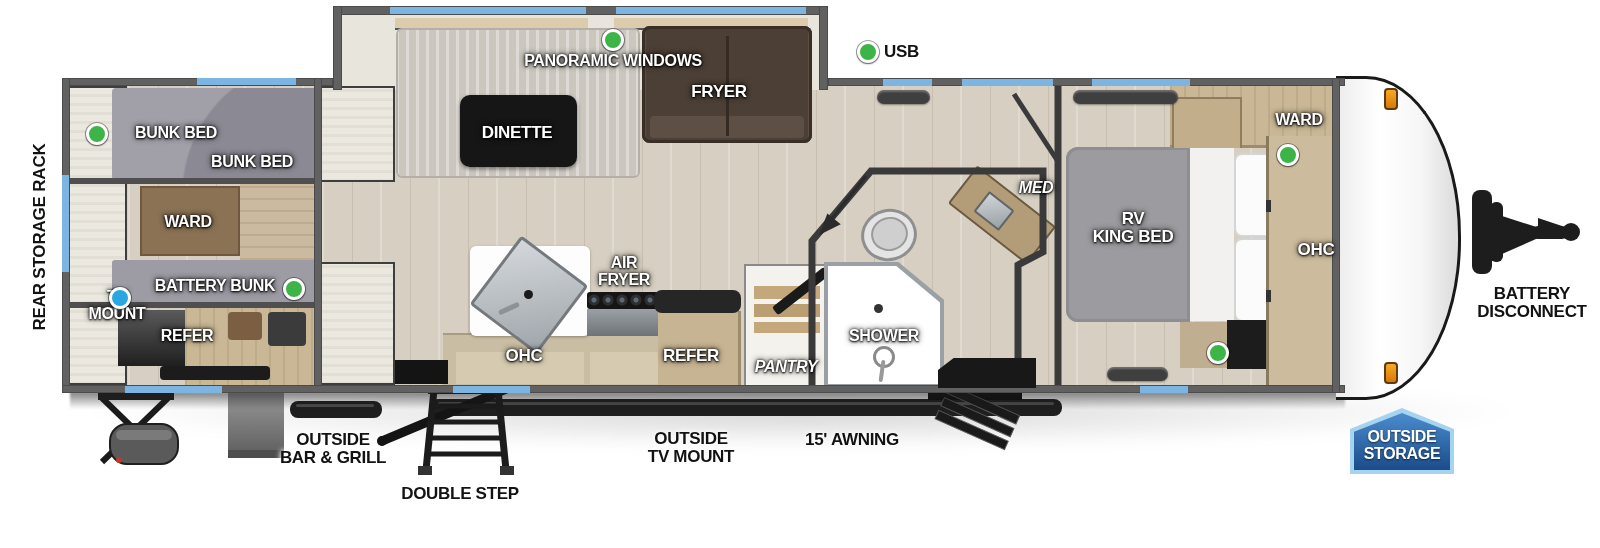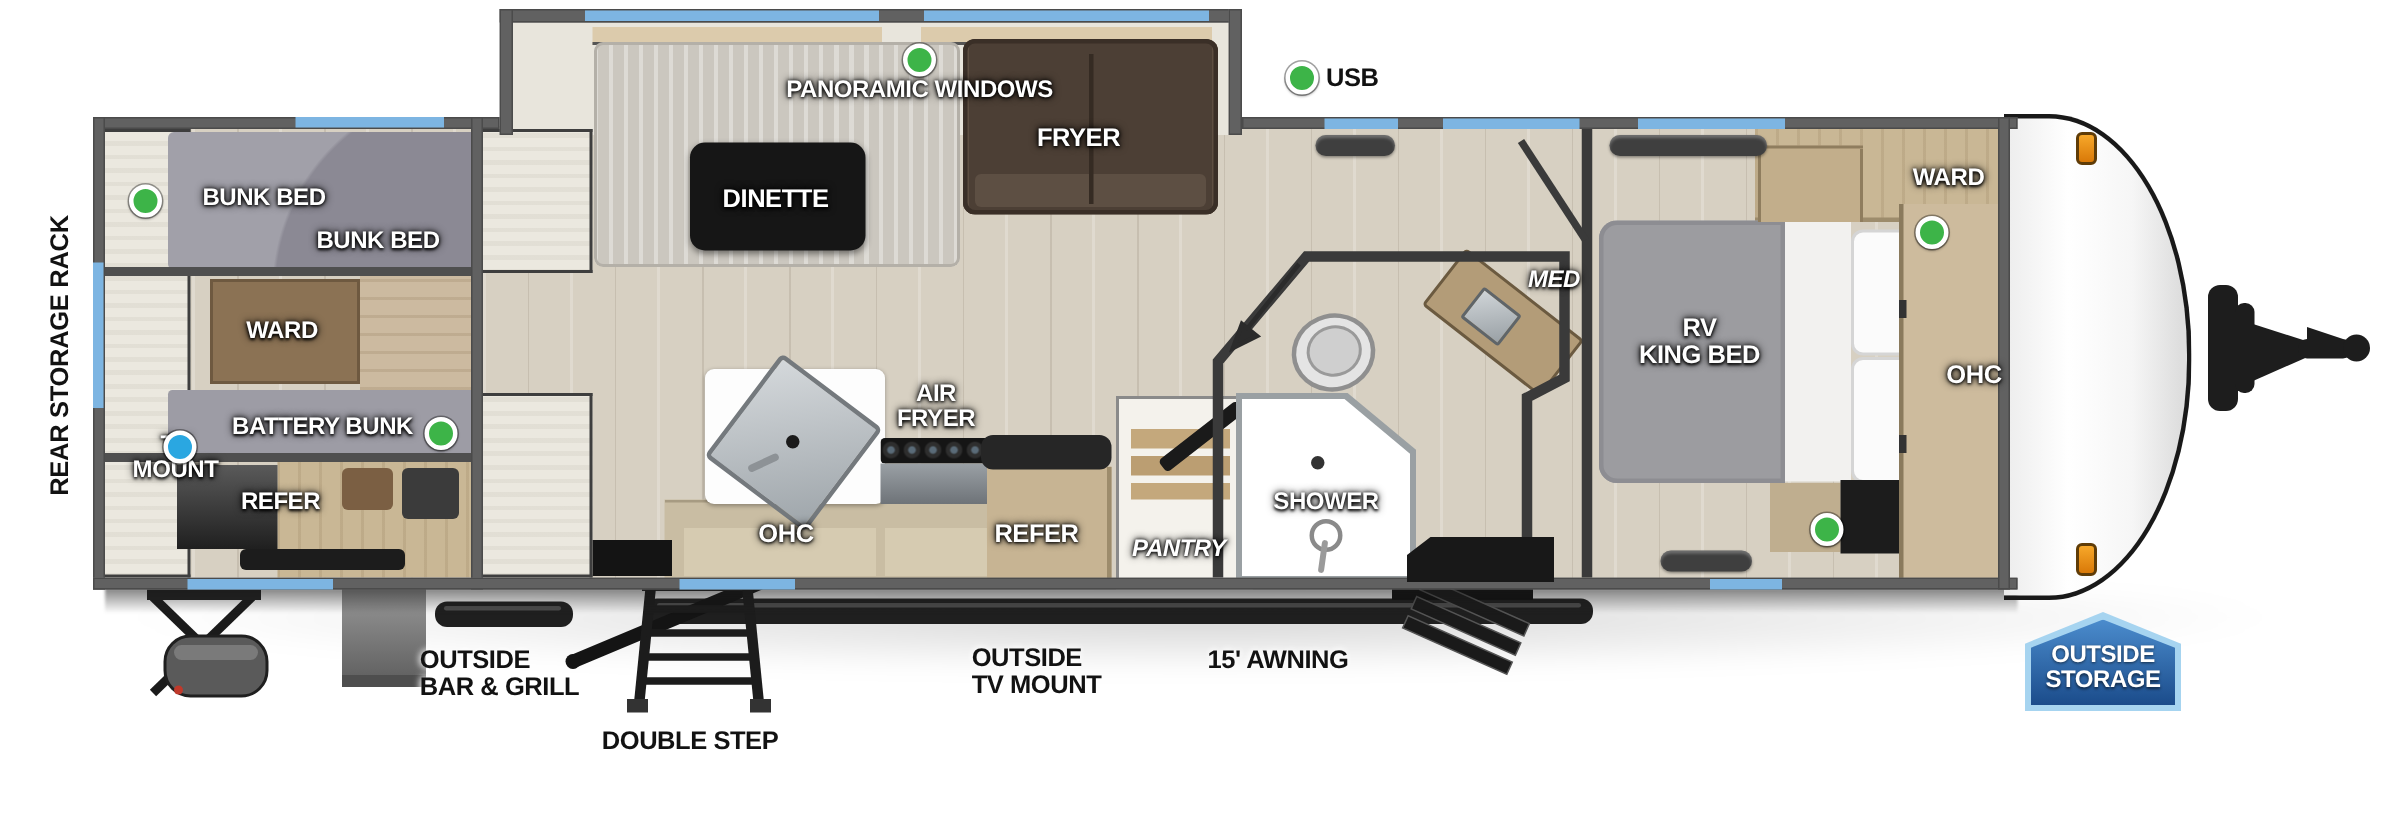--- a/index.html
+++ b/index.html
@@ -16,21 +16,21 @@
   
   .wood{background:#c9b795;background-image:repeating-linear-gradient(90deg,rgba(120,95,60,.14) 0 2px,transparent 2px 14px);}
   .wood-v{background:#ccbaa0;background-image:repeating-linear-gradient(0deg,rgba(120,95,60,.16) 0 2px,transparent 2px 12px);}
   .mattress{background:#a1a0a9;background-image:radial-gradient(circle at 100% 115%,#8b8994 0 58%,transparent 59%);}
   .darkbar{position:absolute;background:#3f3f3f;border-radius:7px;box-shadow:inset 0 2px 2px rgba(255,255,255,.25),0 1px 2px rgba(0,0,0,.4);z-index:11;}
   
   .lbl{position:absolute;transform:translate(-50%,-50%);z-index:30;color:#fff;
        font-weight:bold;font-size:16px;line-height:1.05;text-align:center;white-space:pre-line;
        letter-spacing:-.3px;text-shadow:0 0 6px rgba(0,0,0,.95),0 0 3px rgba(0,0,0,.9),0 1px 2px rgba(0,0,0,.85);}
   .lbl-dark{position:absolute;transform:translate(-50%,-50%);z-index:30;color:#121212;
-       font-weight:bold;font-size:17px;line-height:1.05;text-align:left;white-space:pre-line;
+       font-weight:bold;font-size:17px;line-height:1.05;text-align:center;white-space:pre-line;
        letter-spacing:-.3px;text-shadow:0 0 4px #fff,0 0 6px #fff;}
   .vlbl{position:absolute;transform:translate(-50%,-50%) rotate(-90deg);z-index:30;color:#121212;
        font-weight:bold;font-size:17px;letter-spacing:-.2px;white-space:nowrap;text-shadow:0 0 4px #fff;}
   
   .dot{position:absolute;width:16px;height:16px;border-radius:50%;transform:translate(-50%,-50%);
        border:3px solid #fff;box-shadow:0 0 0 1px rgba(0,0,0,.35),0 1px 2px rgba(0,0,0,.45);z-index:40;}
   .dot-green{background:#3db448;}
   .dot-blue{background:#2aa7e1;}
   svg.layer{position:absolute;left:0;top:0;z-index:23;pointer-events:none;}
   svg.chassis{position:absolute;left:0;top:0;z-index:1;pointer-events:none;}
@@ -282,16 +282,18 @@
   <div class="lbl" style="left:1299px;top:120px;">WARD</div>
   <div class="lbl" style="left:1316px;top:250px;font-size:17px;">OHC</div>
 
   <div class="lbl-dark" style="left:884px;top:52px;transform:translate(0,-50%);">USB</div>
   <div class="lbl-dark" style="left:333px;top:449px;">OUTSIDE
 BAR &amp; GRILL</div>
   <div class="lbl-dark" style="left:460px;top:494px;">DOUBLE STEP</div>
   <div class="lbl-dark" style="left:691px;top:448px;">OUTSIDE
 TV MOUNT</div>
   <div class="lbl-dark" style="left:852px;top:440px;">15' AWNING</div>
+  <div class="lbl-dark" style="left:1532px;top:303px;">BATTERY
+DISCONNECT</div>
   <div class="lbl" style="left:1402px;top:446px;z-index:31;text-shadow:0 1px 2px rgba(0,0,0,.6);">OUTSIDE
 STORAGE</div>
 
 </div>
 
 </body></html>

